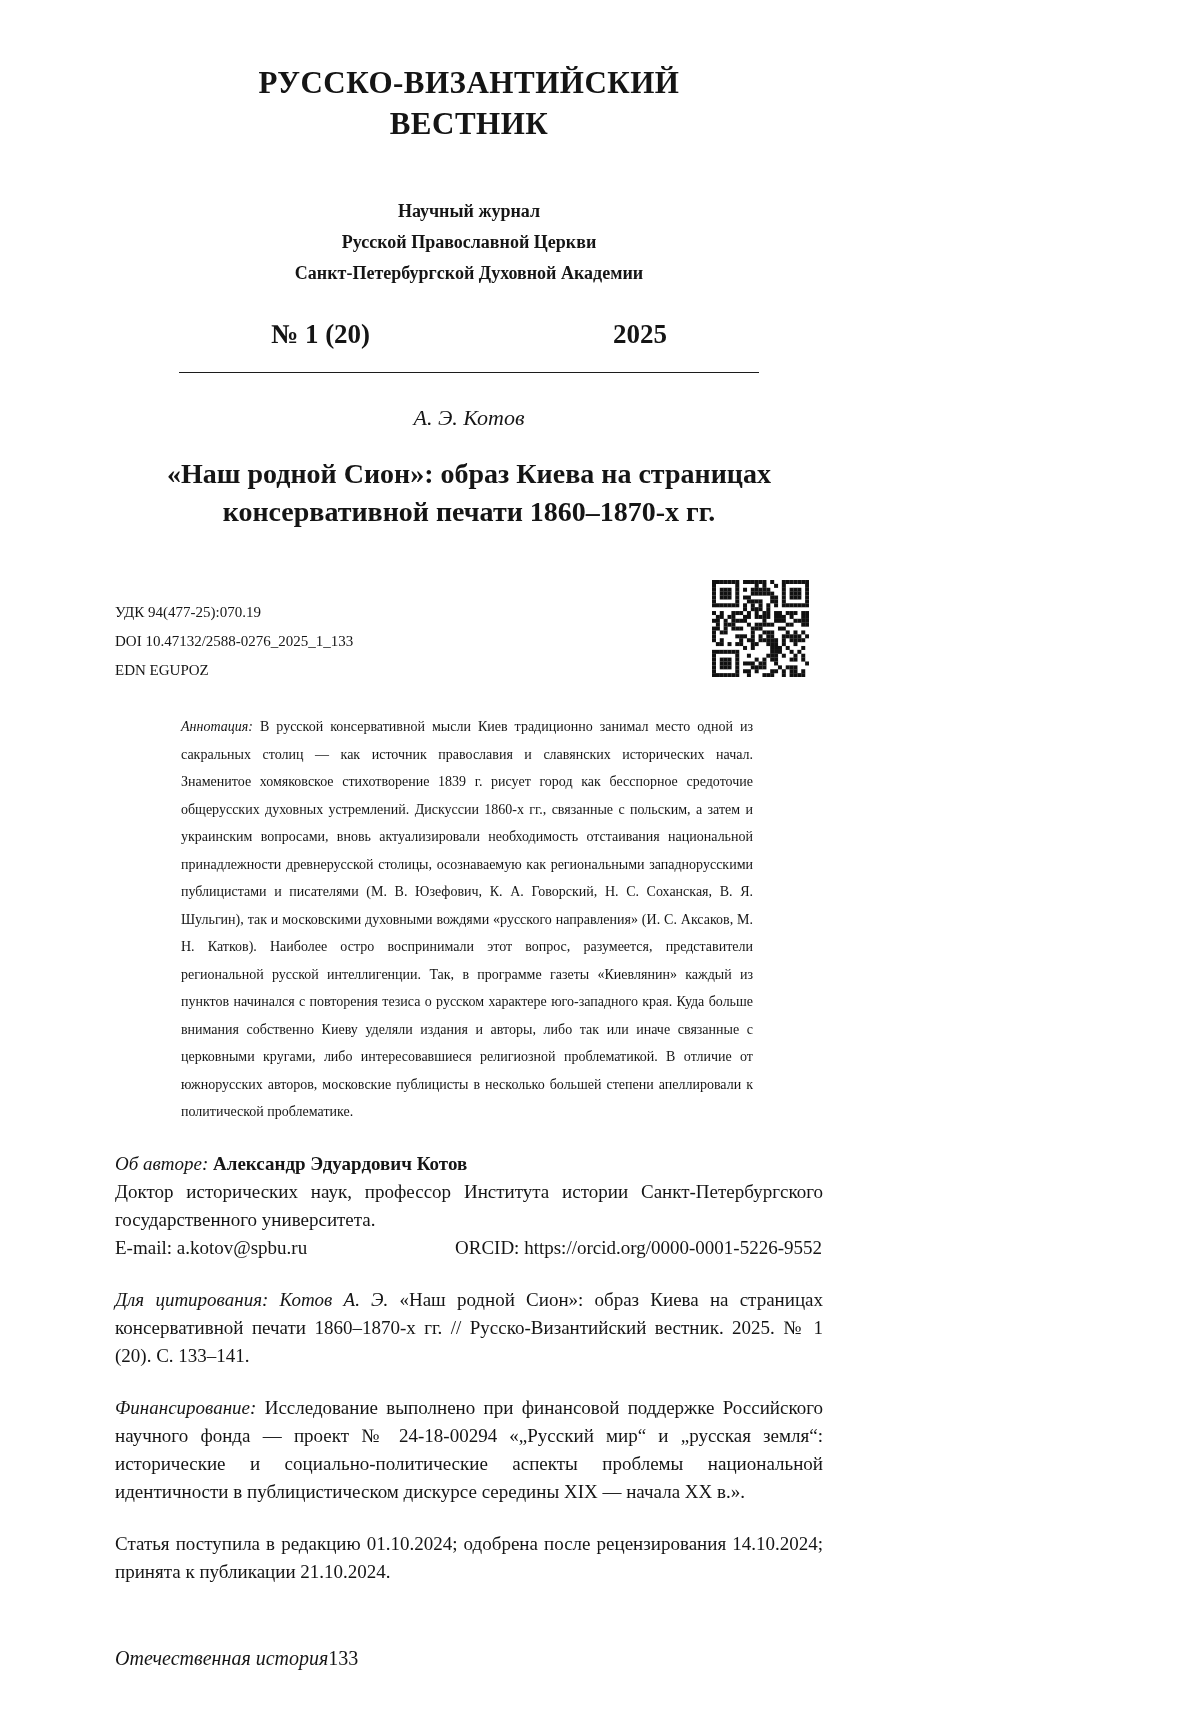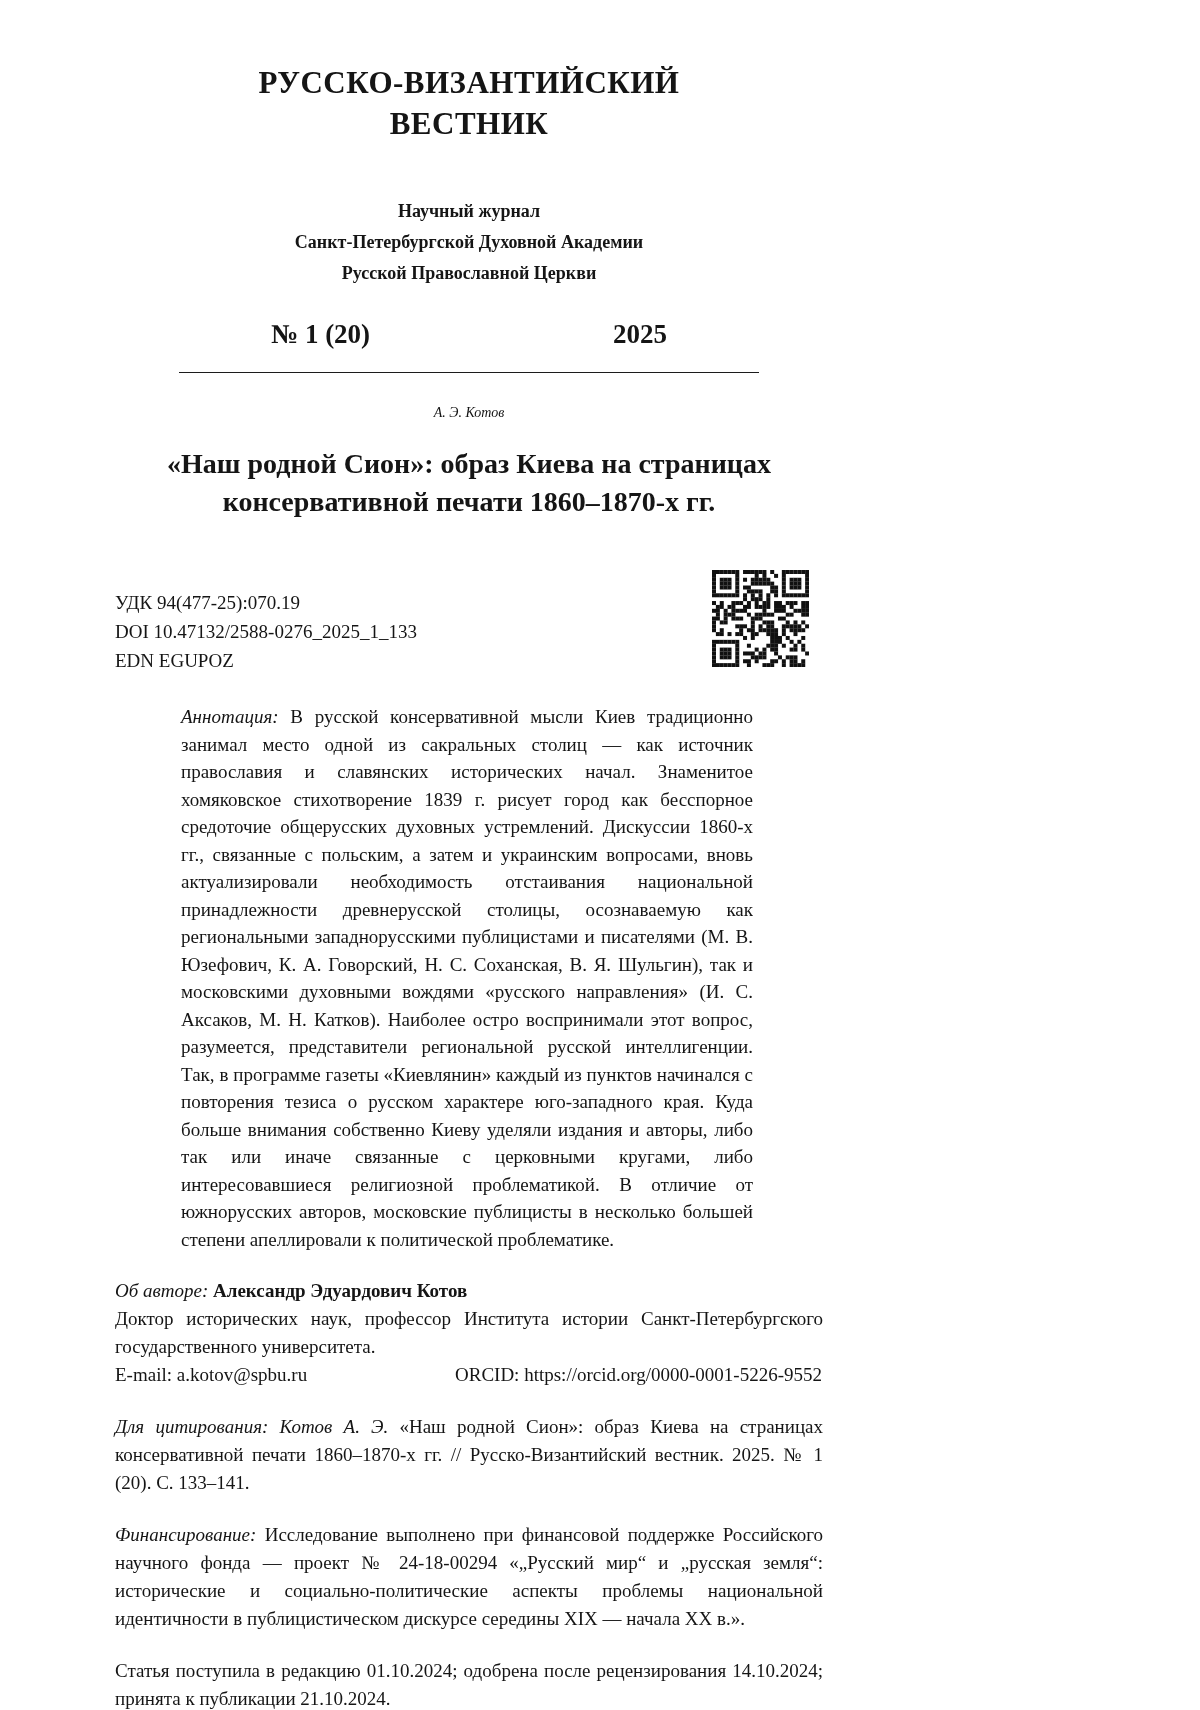--- a/index.html
+++ b/index.html
@@ -43,51 +43,51 @@
     font-size: 27px;
     font-weight: bold;
   }
   .divider {
     width: 580px;
     margin: 22px auto 0 auto;
     border-bottom: 1.6px solid #1c1c1c;
   }
   .author-line {
     margin-top: 32px;
-    font-size: 14px;
+    font-size: 22px;
     font-style: italic;
   }
   .article-title {
     margin-top: 24px;
     font-size: 28px;
     font-weight: bold;
     line-height: 38px;
   }
 
   .meta-row {
     margin-top: 44px;
     display: flex;
     justify-content: space-between;
     align-items: flex-start;
   }
   .meta {
-    font-size: 19px;
+    font-size: 15px;
     line-height: 29px;
   }
   .qr-box {
     width: 97px;
     height: 97px;
     margin-top: -18px;
     margin-right: 14px;
   }
   .qr-box svg { display: block; }
 
   .indent-block {
     margin: 28px 70px 0 66px;
-    font-size: 19px;
+    font-size: 14px;
     line-height: 27.5px;
     text-align: justify;
   }
   .keywords-block { margin-top: 16px; }
 
   .full-block {
     margin-top: 24px;
     font-size: 19px;
     line-height: 28px;
     text-align: justify;
@@ -120,22 +120,22 @@
 
 <div class="page">
 
   <header class="center">
     <h1 class="journal-title">
       <span>РУССКО-ВИЗАНТИЙСКИЙ</span><br>
       <span>ВЕСТНИК</span>
     </h1>
     <div class="journal-sub">
       <div>Научный журнал</div>
+      <div>Русской Православной Церкви</div>
       <div>Санкт-Петербургской Духовной Академии</div>
-      <div>Русской Православной Церкви</div>
     </div>
     <div class="issue-row">
       <span>№ 1 (20)</span>
       <span>2025</span>
     </div>
     <div class="divider"></div>
   </header>
 
   <section class="center">
     <div class="author-line">А. Э. Котов</div>

